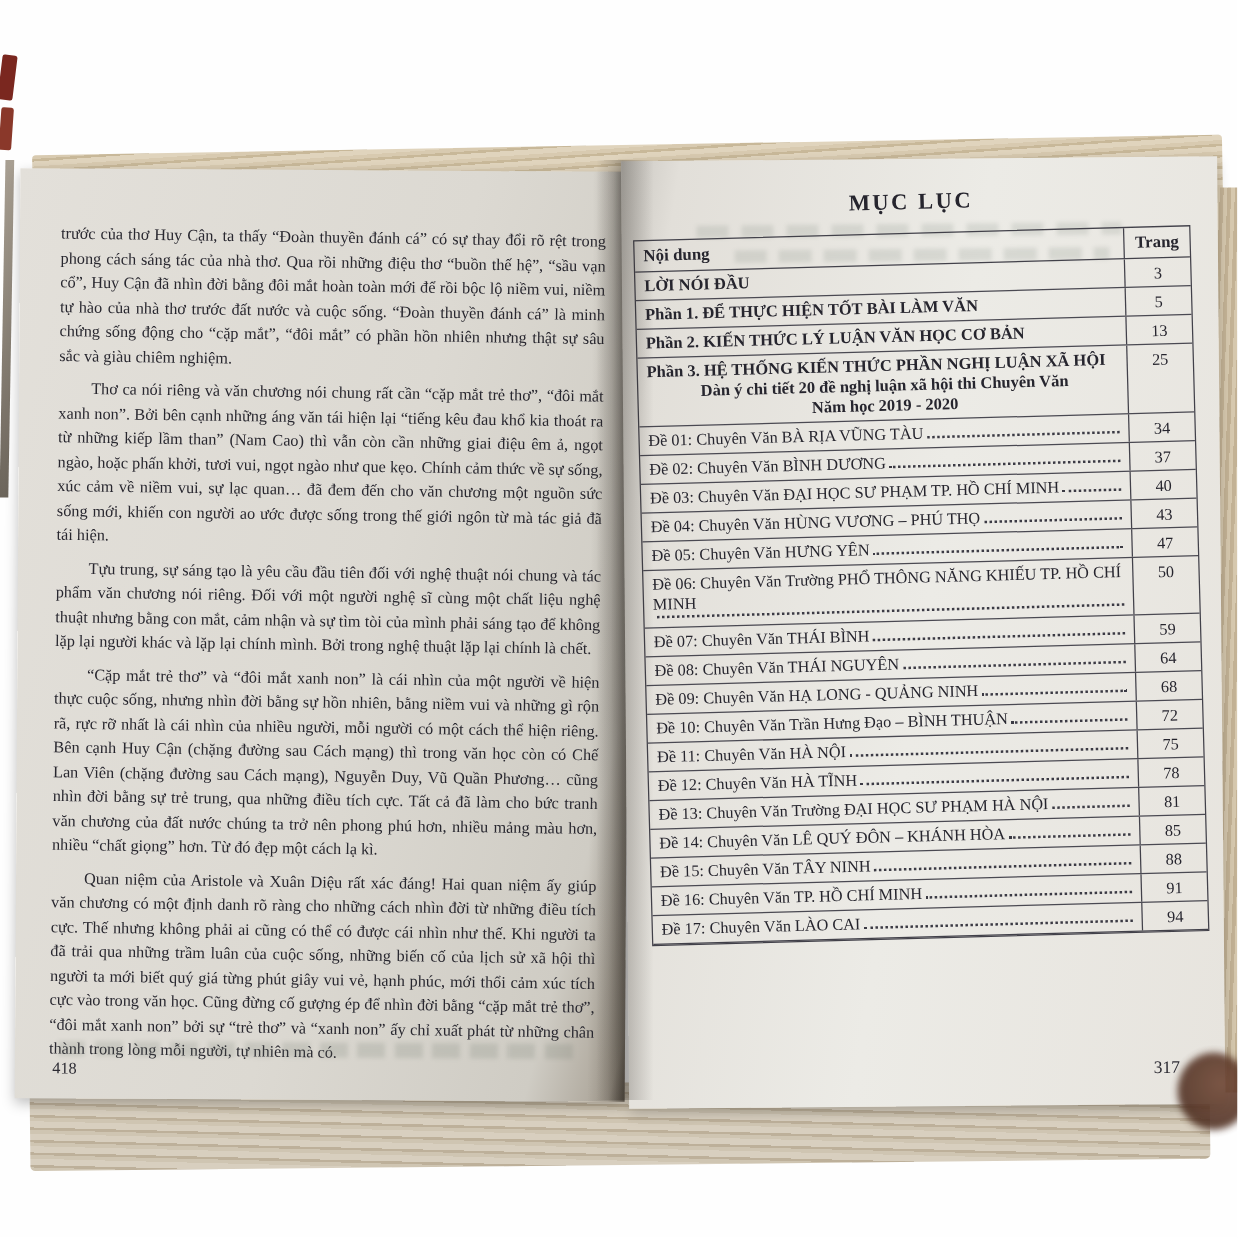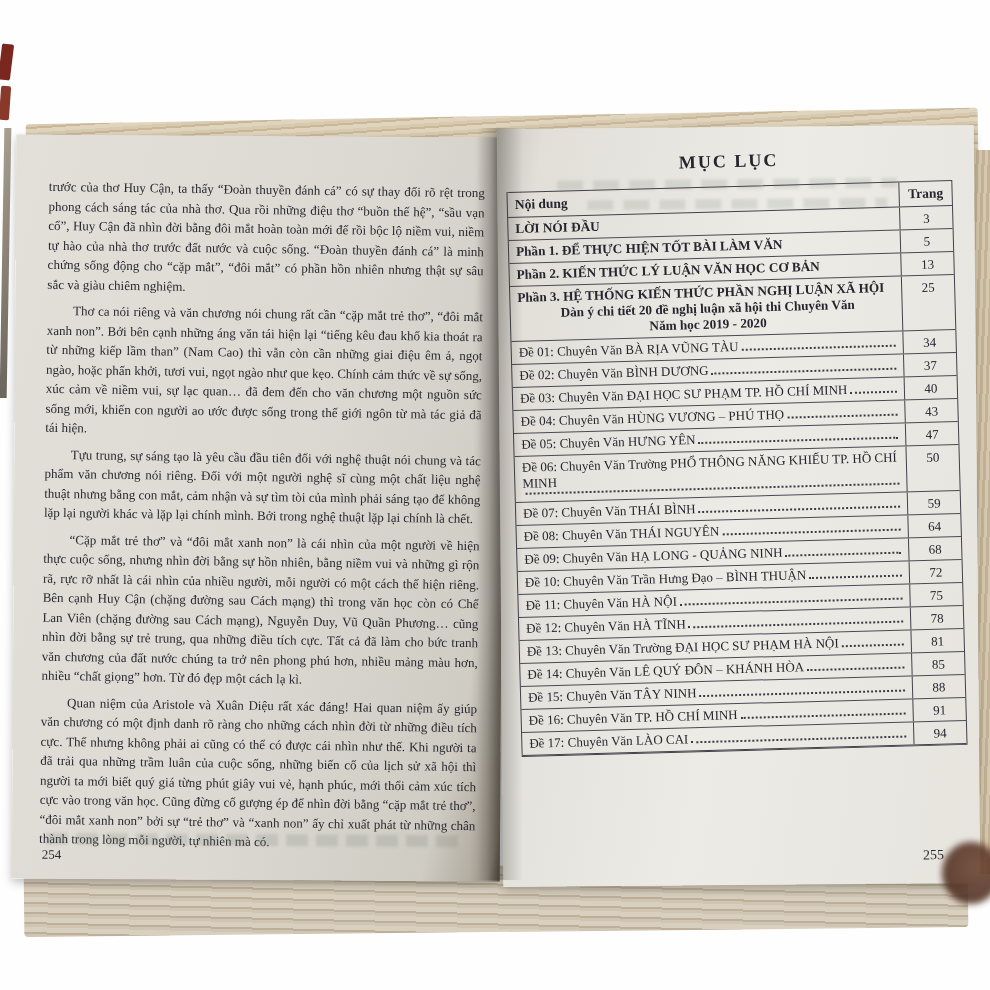--- a/index.html
+++ b/index.html
@@ -84,21 +84,21 @@
 
   <div class="page-left">
     <div class="lp-inner">
       <p class="para cont">trước của thơ Huy Cận, ta thấy “Đoàn thuyền đánh cá” có sự thay đổi rõ rệt trong phong cách sáng tác của nhà thơ. Qua rồi những điệu thơ “buồn thế hệ”, “sầu vạn cổ”, Huy Cận đã nhìn đời bằng đôi mắt hoàn toàn mới để rồi bộc lộ niềm vui, niềm tự hào của nhà thơ trước đất nước và cuộc sống. “Đoàn thuyền đánh cá” là minh chứng sống động cho “cặp mắt”, “đôi mắt” có phần hồn nhiên nhưng thật sự sâu sắc và giàu chiêm nghiệm.</p>
       <p class="para">Thơ ca nói riêng và văn chương nói chung rất cần “cặp mắt trẻ thơ”, “đôi mắt xanh non”. Bởi bên cạnh những áng văn tái hiện lại “tiếng kêu đau khổ kia thoát ra từ những kiếp lầm than” (Nam Cao) thì vẫn còn cần những giai điệu êm ả, ngọt ngào, hoặc phấn khởi, tươi vui, ngọt ngào như que kẹo. Chính cảm thức về sự sống, xúc cảm về niềm vui, sự lạc quan… đã đem đến cho văn chương một nguồn sức sống mới, khiến con người ao ước được sống trong thế giới ngôn từ mà tác giả đã tái hiện.</p>
       <p class="para">Tựu trung, sự sáng tạo là yêu cầu đầu tiên đối với nghệ thuật nói chung và tác phẩm văn chương nói riêng. Đối với một người nghệ sĩ cùng một chất liệu nghệ thuật nhưng bằng con mắt, cảm nhận và sự tìm tòi của mình phải sáng tạo để không lặp lại người khác và lặp lại chính mình. Bởi trong nghệ thuật lặp lại chính là chết.</p>
       <p class="para">“Cặp mắt trẻ thơ” và “đôi mắt xanh non” là cái nhìn của một người về hiện thực cuộc sống, nhưng nhìn đời bằng sự hồn nhiên, bằng niềm vui và những gì rộn rã, rực rỡ nhất là cái nhìn của nhiều người, mỗi người có một cách thể hiện riêng. Bên cạnh Huy Cận (chặng đường sau Cách mạng) thì trong văn học còn có Chế Lan Viên (chặng đường sau Cách mạng), Nguyễn Duy, Vũ Quần Phương… cũng nhìn đời bằng sự trẻ trung, qua những điều tích cực. Tất cả đã làm cho bức tranh văn chương của đất nước chúng ta trở nên phong phú hơn, nhiều mảng màu hơn, nhiều “chất giọng” hơn. Từ đó đẹp một cách lạ kì.</p>
       <p class="para">Quan niệm của Aristole và Xuân Diệu rất xác đáng! Hai quan niệm ấy giúp văn chương có một định danh rõ ràng cho những cách nhìn đời từ những điều tích cực. Thế nhưng không phải ai cũng có thể có được cái nhìn như thế. Khi người ta đã trải qua những trầm luân của cuộc sống, những biến cố của lịch sử xã hội thì người ta mới biết quý giá từng phút giây vui vẻ, hạnh phúc, mới thổi cảm xúc tích cực vào trong văn học. Cũng đừng cố gượng ép để nhìn đời bằng “cặp mắt trẻ thơ”, “đôi mắt xanh non” bởi sự “trẻ thơ” và “xanh non” ấy chỉ xuất phát từ những chân thành trong lòng mỗi người, tự nhiên mà có.</p>
     </div>
     <div class="lp-bleed"></div>
-    <div class="folio-left">254</div>
+    <div class="folio-left">418</div>
     <div class="curve"></div>
   </div>
 
   <div class="page-right">
     <div class="bleed b1"></div>
     <div class="bleed b2"></div>
     <div class="rp-inner">
       <div class="muc-luc">MỤC LỤC</div>
       <div class="toc">
         <div class="thead">
@@ -270,18 +270,18 @@
   <div class="trow entry">
     <div class="tlabel">
       <span class="lbl">Đề 17: Chuyên Văn LÀO CAI</span>
       <span class="dots"></span>
     </div>
     <div class="tpage">94</div>
   </div>
 </div>
       </div>
     </div>
-    <div class="folio-right">255</div>
+    <div class="folio-right">317</div>
   </div>
 
   <div class="gutter"></div>
   <div class="finger-shadow"></div>
 </div>
 
 </body></html>

